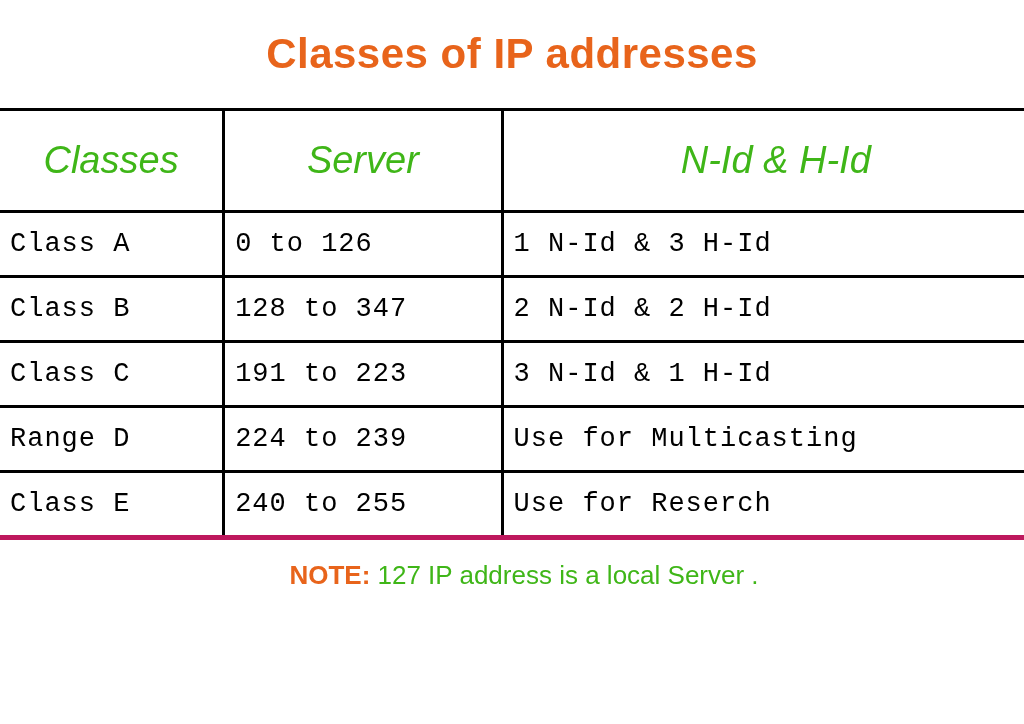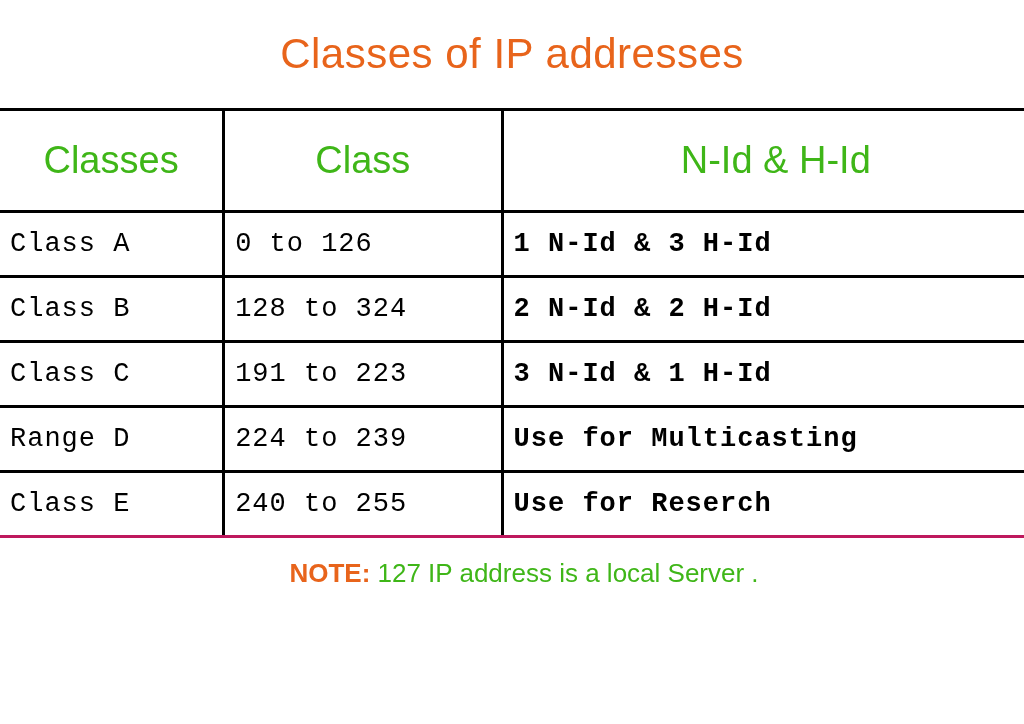--- a/index.html
+++ b/index.html
@@ -13,58 +13,58 @@
       background: #ffffff;
       font-family: Arial, sans-serif;
       display: flex;
       flex-direction: column;
       align-items: center;
       padding-top: 30px;
     }
     .title {
       color: #e8641b;
       font-size: 42px;
-      font-weight: normal;
+      font-weight: bold;
       margin-bottom: 30px;
       letter-spacing: 0.5px;
     }
     .table-wrap {
       width: 100%;
     }
     table {
       width: 100%;
       border-collapse: collapse;
     }
     th {
       color: #3fb618;
       font-size: 38px;
       font-weight: normal;
       padding: 28px 10px;
       border: 3px solid #000;
       border-left: none;
+      font-style: italic;
     }
     th:last-child {
       border-right: none;
       padding-left: 34px;
     }
     td {
       font-family: 'Courier New', monospace;
       font-size: 27px;
       padding: 16px 10px;
       border: 3px solid #000;
       border-left: none;
       color: #000;
       letter-spacing: 1px;
     }
     td:last-child {
       border-right: none;
-      font-weight: bold;
     }
     tbody tr:last-child td {
-      border-bottom: 3px solid #be185d;
+      border-bottom: 5px solid #be185d;
     }
     .note {
       margin-top: 20px;
       font-size: 26px;
     }
     .note-label {
       color: #e8641b;
       font-weight: bold;
       margin-left: 24px;
     }
@@ -75,33 +75,33 @@
 </head>
 <body>
 
 <div class="title">Classes of IP addresses</div>
 
 <div class="table-wrap">
   <table>
     <thead>
       <tr>
         <th>Classes</th>
-        <th>Class</th>
+        <th>Server</th>
         <th>N-Id &amp; H-Id</th>
       </tr>
     </thead>
     <tbody>
       <tr>
         <td>Class A</td>
         <td>0 to 126</td>
         <td>1 N-Id &amp; 3 H-Id</td>
       </tr>
       <tr>
         <td>Class B</td>
-        <td>128 to 324</td>
+        <td>128 to 347</td>
         <td>2 N-Id &amp; 2 H-Id</td>
       </tr>
       <tr>
         <td>Class C</td>
         <td>191 to 223</td>
         <td>3 N-Id &amp; 1 H-Id</td>
       </tr>
       <tr>
         <td>Range D</td>
         <td>224 to 239</td>

